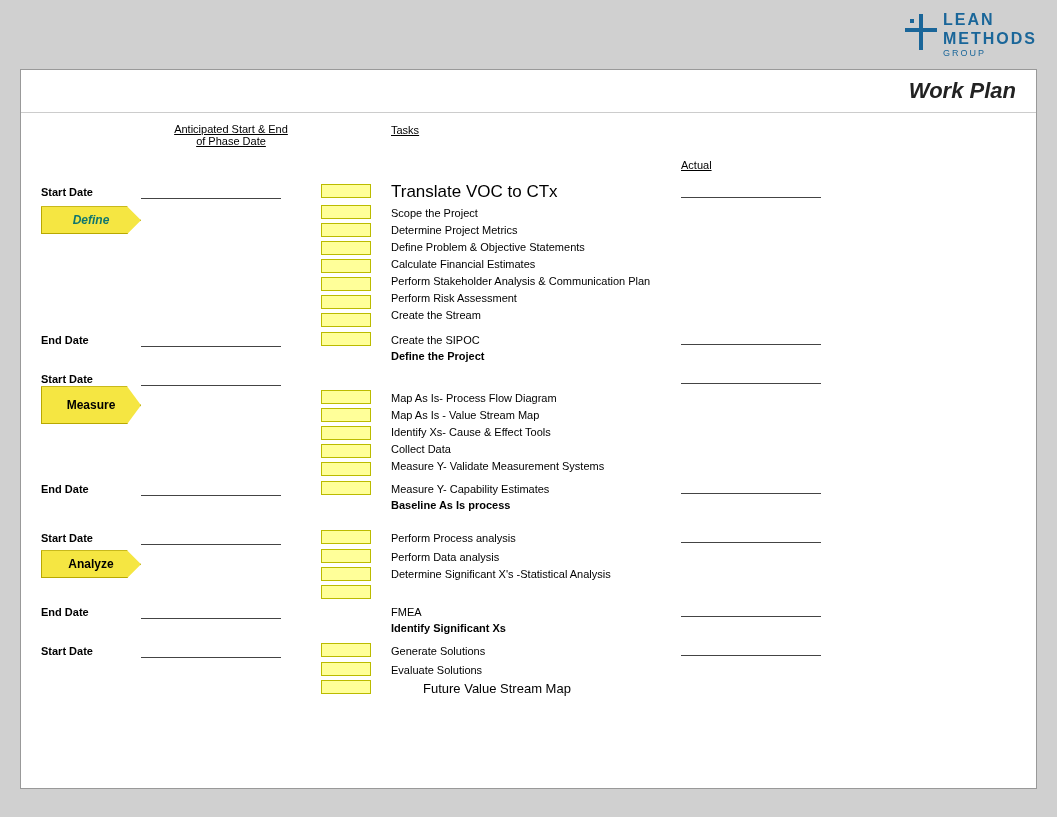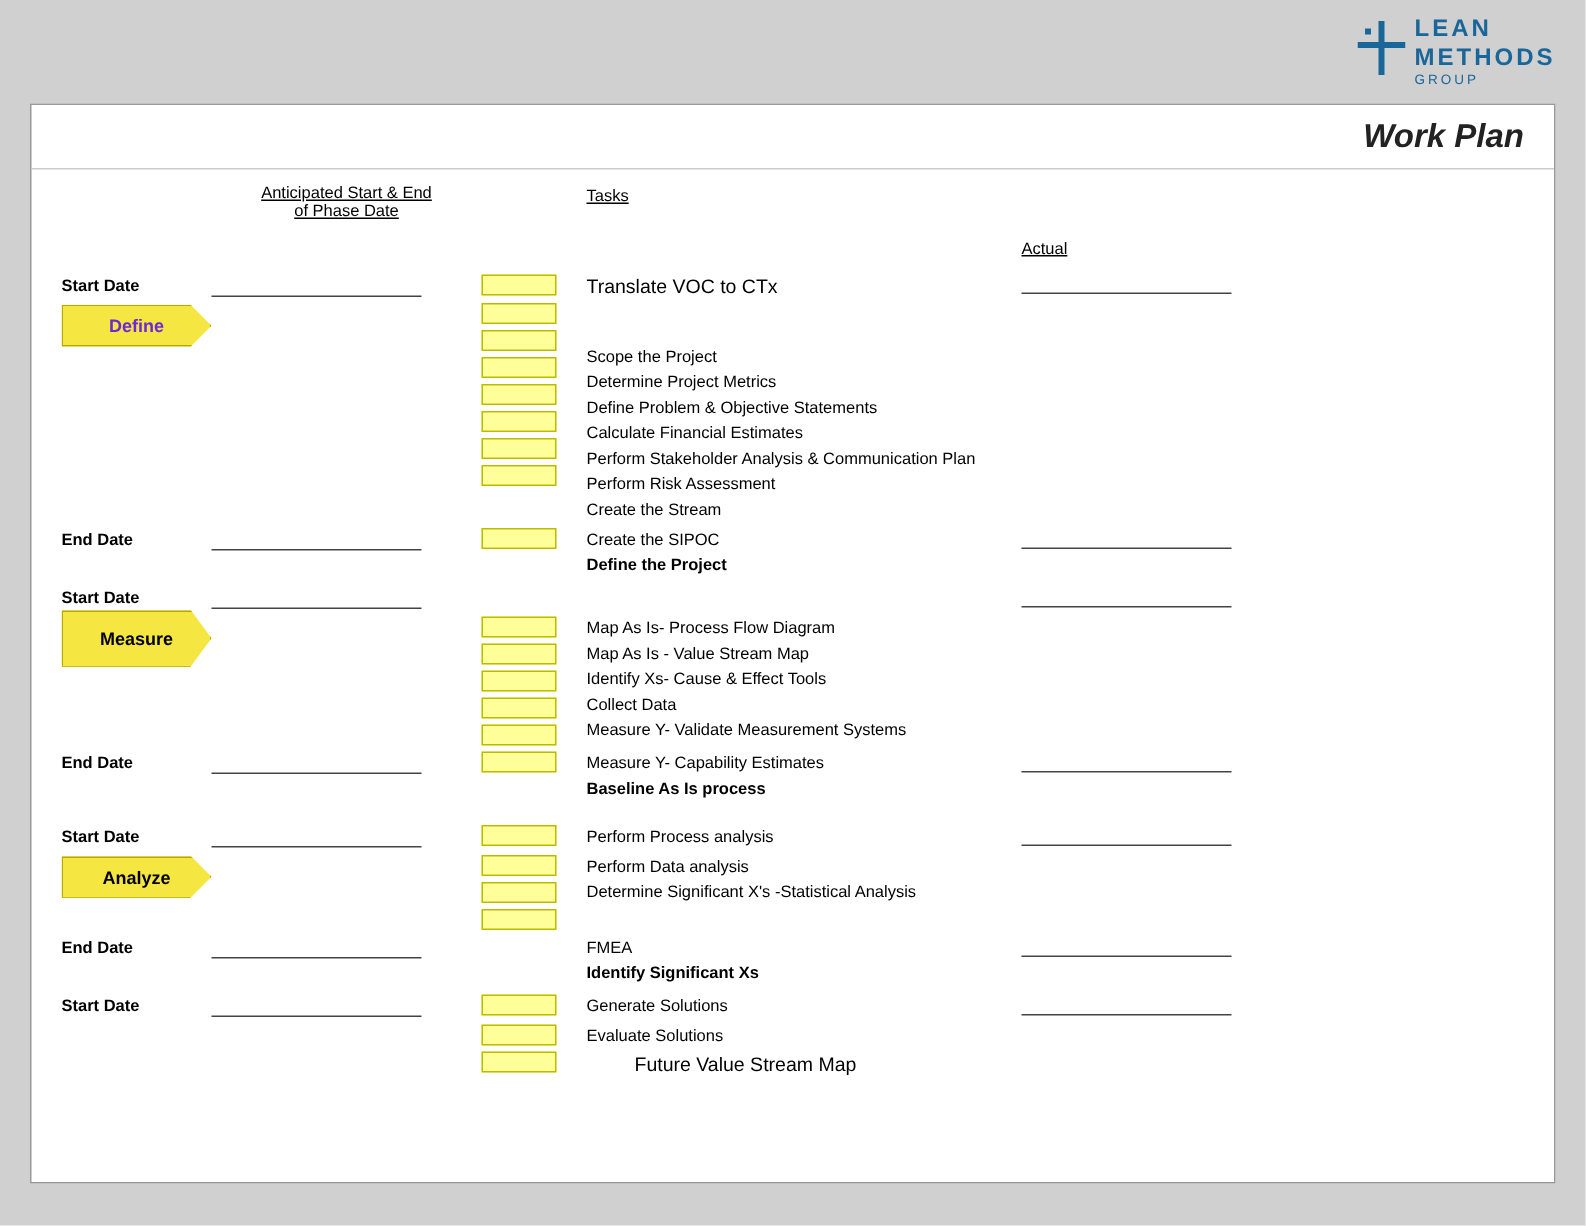--- a/index.html
+++ b/index.html
@@ -85,22 +85,23 @@
       position: relative;
       background: #f5e642;
       border: 1.5px solid #b8a800;
       height: 30px;
       width: 120px;
       display: flex;
       align-items: center;
       justify-content: center;
       font-weight: bold;
       font-size: 12px;
-      color: #6d28d9;
+      color: #0f766e;
       clip-path: polygon(0% 0%, 88% 0%, 100% 50%, 88% 100%, 0% 100%);
+      font-style: italic;
     }
 
     .date-input-line {
       border-bottom: 1px solid #444;
       width: 140px;
       height: 14px;
       display: inline-block;
     }
 
     .actual-input-line {
@@ -165,41 +166,41 @@
     <div class="phase-section">
 
       <div style="display:flex; align-items:center; margin-bottom:3px;">
         <div style="width:100px; font-size:11px; font-weight:bold;">Start Date</div>
         <div style="width:180px; display:flex; align-items:center;">
           <div class="date-input-line"></div>
         </div>
         <div style="width:60px;">
           <div class="bar-item"></div>
         </div>
-        <div style="width:280px; padding-left:10px; font-size:13px;">Translate VOC to CTx</div>
+        <div style="width:280px; padding-left:10px; font-size:17px;">Translate VOC to CTx</div>
         <div style="flex:1; padding-left:20px;">
           <div class="actual-input-line"></div>
         </div>
       </div>
 
       <div style="display:flex; align-items:flex-start;">
         <div style="width:100px; display:flex; align-items:center; height:30px;">
           <div class="phase-arrow" style="width:105px; height:28px; clip-path: polygon(0% 0%, 86% 0%, 100% 50%, 86% 100%, 0% 100%); background:#f5e642; border:1.5px solid #b8a800; display:flex; align-items:center; justify-content:center; font-weight:bold; font-size:12px;">Define</div>
         </div>
         <div style="width:180px;"></div>
         <div style="width:60px; display:flex; flex-direction:column; gap:2px;">
           <div class="bar-item"></div>
           <div class="bar-item"></div>
           <div class="bar-item"></div>
           <div class="bar-item"></div>
           <div class="bar-item"></div>
           <div class="bar-item"></div>
           <div class="bar-item"></div>
         </div>
-        <div style="width:280px; padding-left:10px;margin-top:28px;">
+        <div style="width:280px; padding-left:10px;">
           <div style="font-size:11px; line-height:1.55;">Scope the Project</div>
           <div style="font-size:11px; line-height:1.55;">Determine Project Metrics</div>
           <div style="font-size:11px; line-height:1.55;">Define Problem &amp; Objective Statements</div>
           <div style="font-size:11px; line-height:1.55;">Calculate Financial Estimates</div>
           <div style="font-size:11px; line-height:1.55;">Perform Stakeholder Analysis &amp; Communication Plan</div>
           <div style="font-size:11px; line-height:1.55;">Perform Risk Assessment</div>
           <div style="font-size:11px; line-height:1.55;">Create the Stream</div>
         </div>
         <div style="flex:1;"></div>
       </div>

